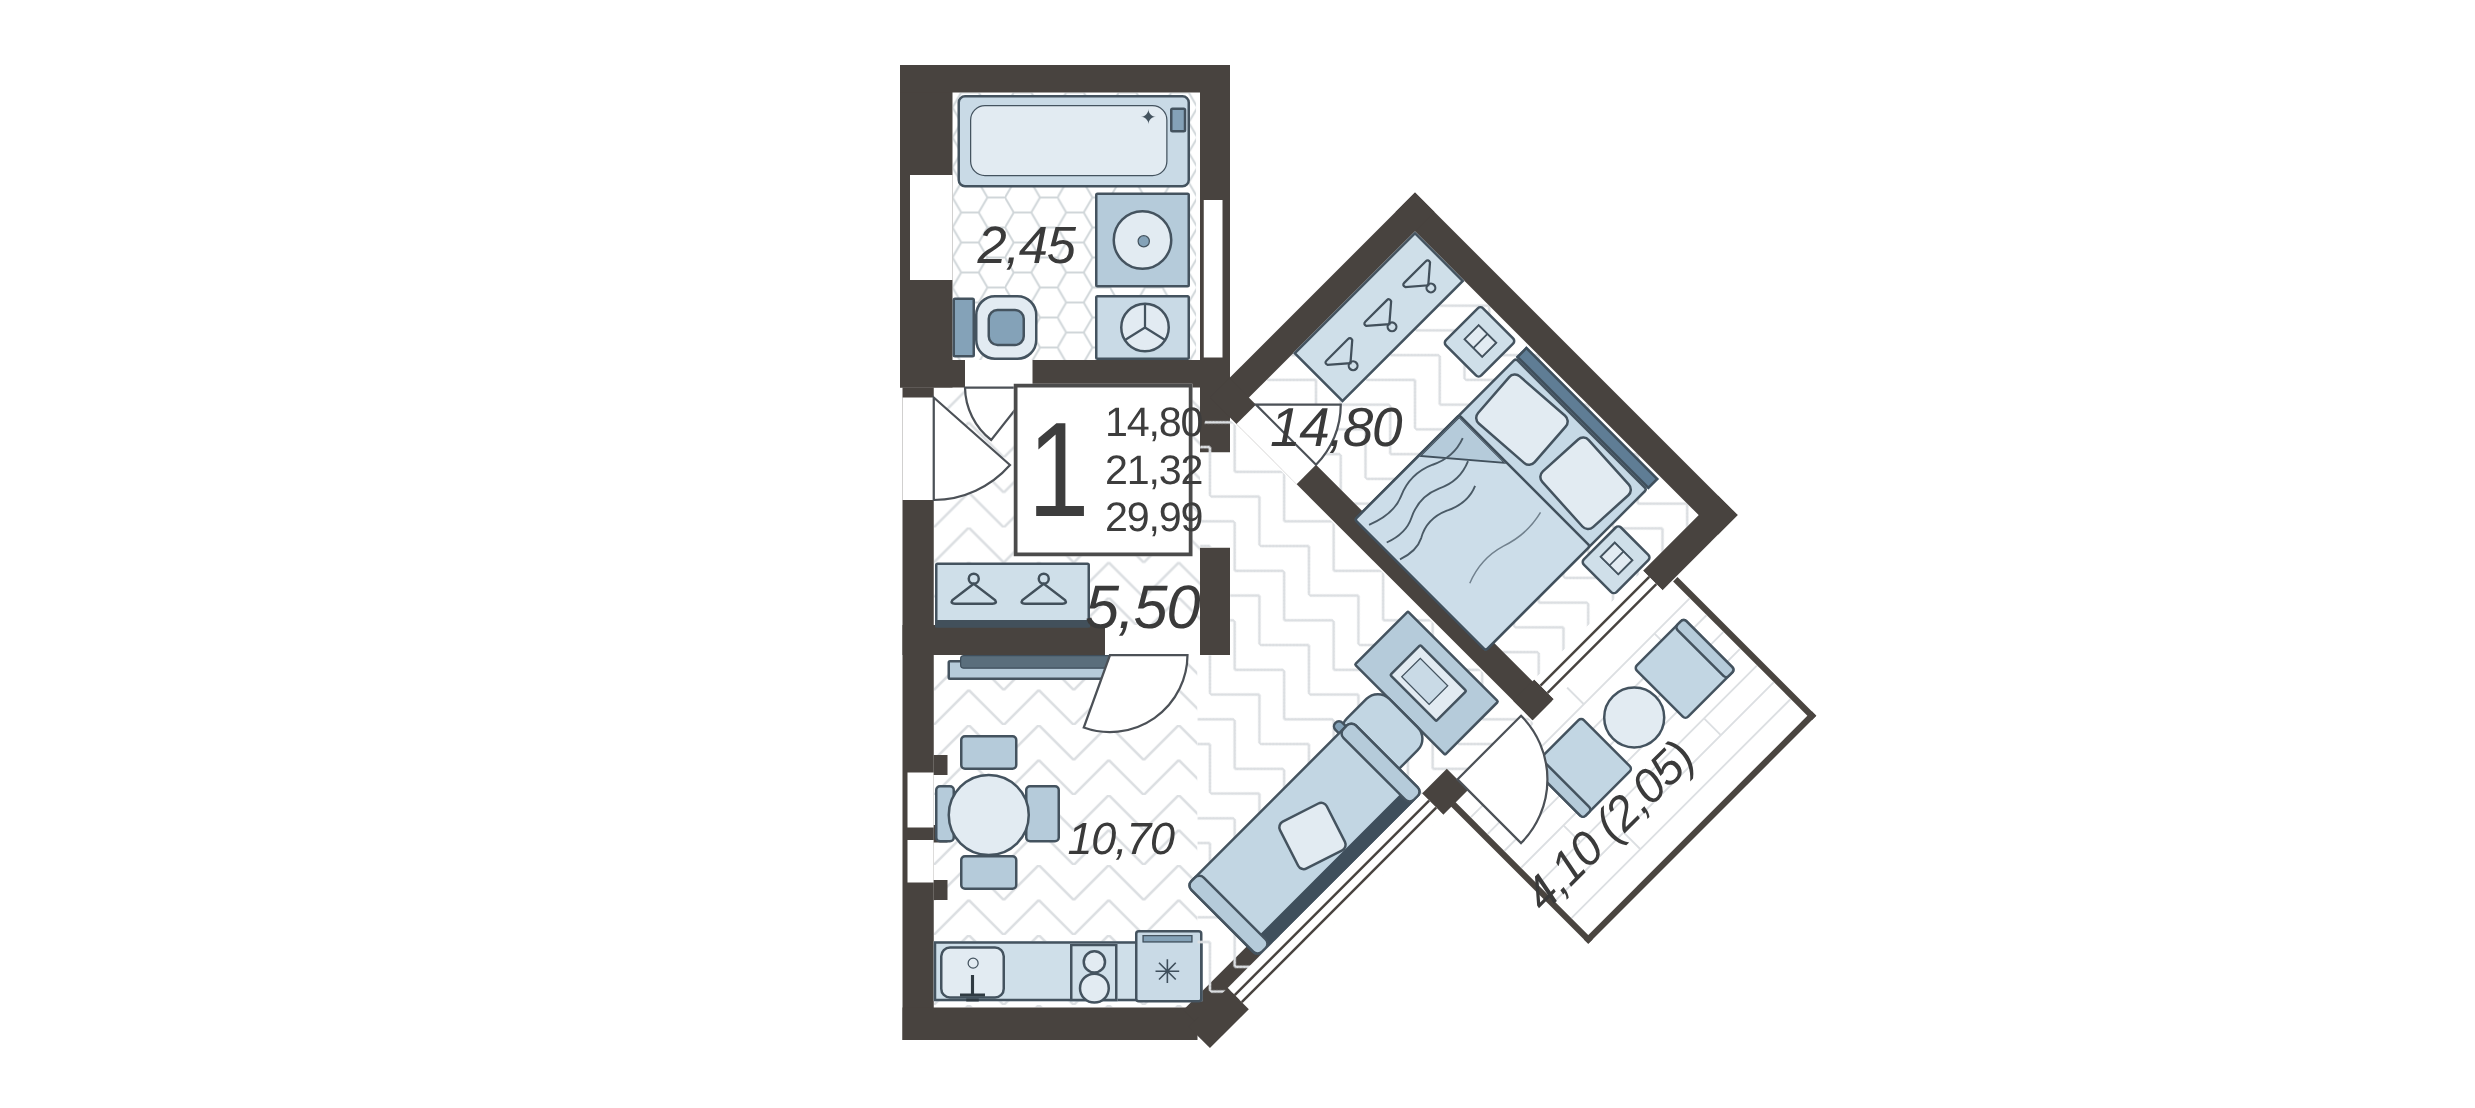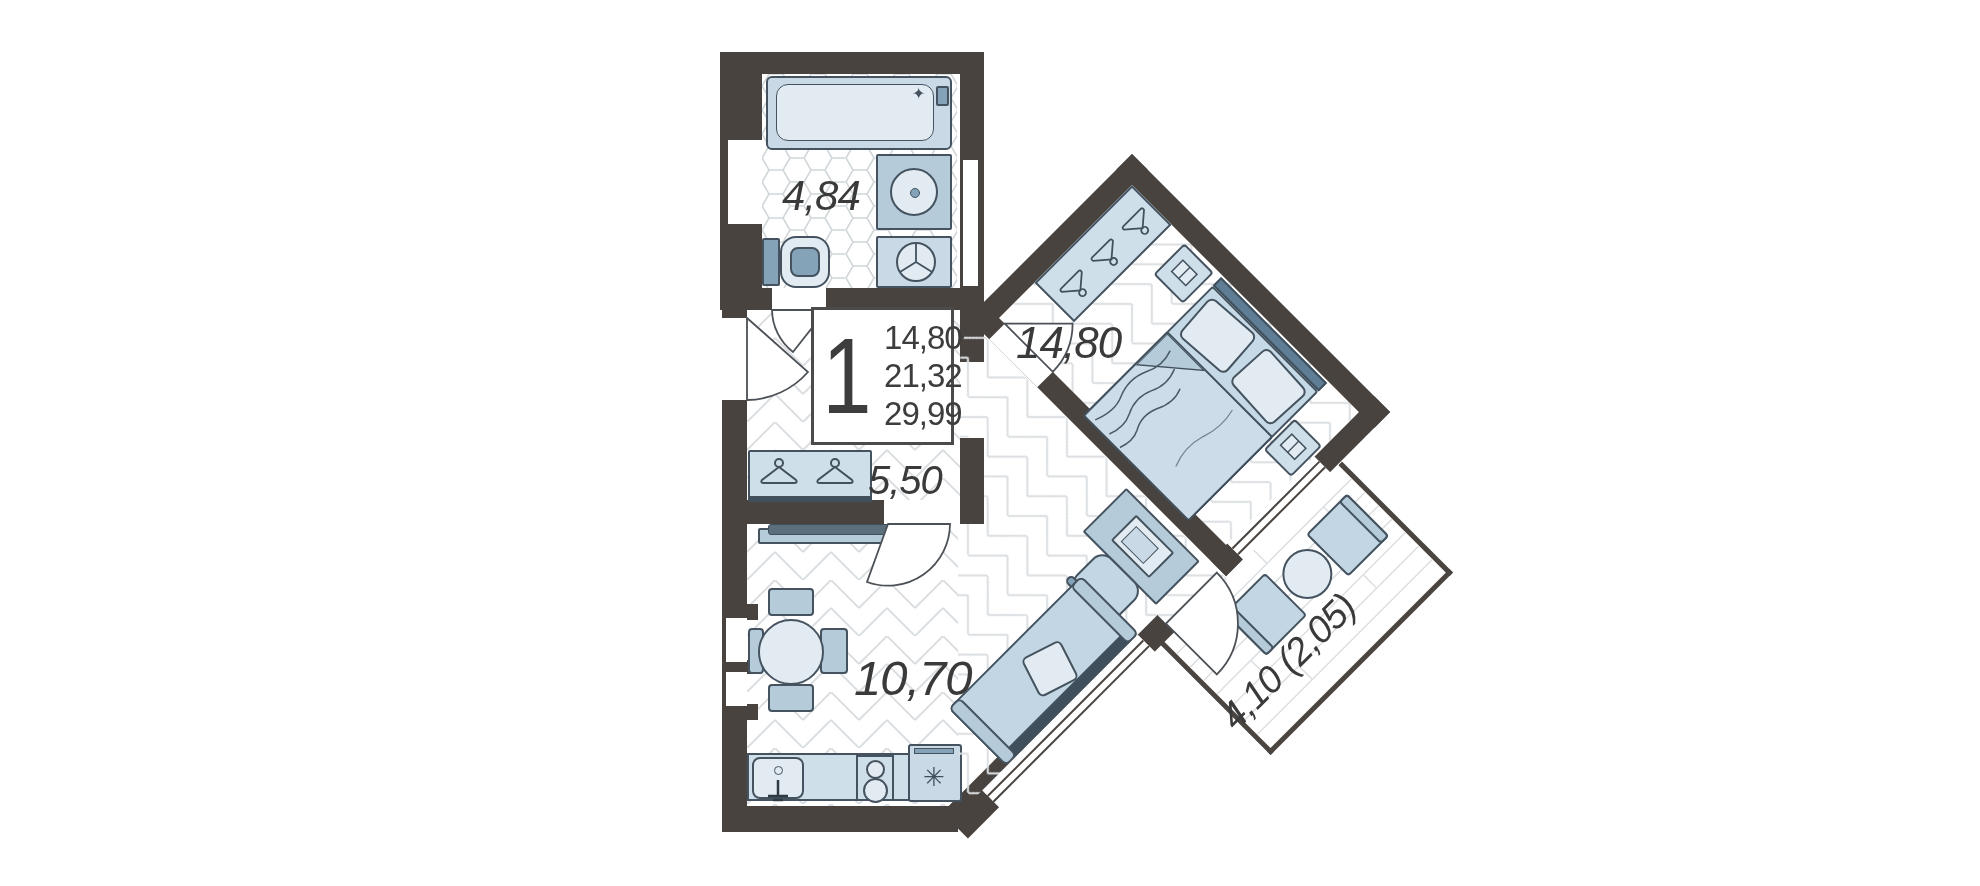--- a/index.html
+++ b/index.html
@@ -246,18 +246,18 @@
 
   <div class="abs" style="left:811px;top:307px;width:143px;height:138px;background:#ffffff;border:3px solid #4b4b4b;box-sizing:border-box;display:flex;align-items:center;">
     <div style="font-size:108px;line-height:108px;color:#3d3d3d;padding-left:10px;transform:scaleX(0.82);transform-origin:left center;">1</div>
     <div style="flex:1;text-align:center;color:#3d3d3d;font-size:33px;line-height:38px;letter-spacing:-1px;">
       <div>14,80</div>
       <div>21,32</div>
       <div>29,99</div>
     </div>
   </div>
 
-  <div class="lbl" style="left:782px;top:172px;font-size:42px;">4,84</div>
-  <div class="lbl" style="left:868px;top:458px;font-size:40px;">5,50</div>
+  <div class="lbl" style="left:782px;top:172px;font-size:42px;">2,45</div>
+  <div class="lbl" style="left:868px;top:458px;font-size:49px;">5,50</div>
   <div class="lbl" style="left:1016px;top:318px;font-size:44px;">14,80</div>
-  <div class="lbl" style="left:854px;top:650px;font-size:49px;text-align:center;">10,70</div>
+  <div class="lbl" style="left:854px;top:650px;font-size:36px;text-align:center;">10,70</div>
 
 </div>
 
 </body></html>

